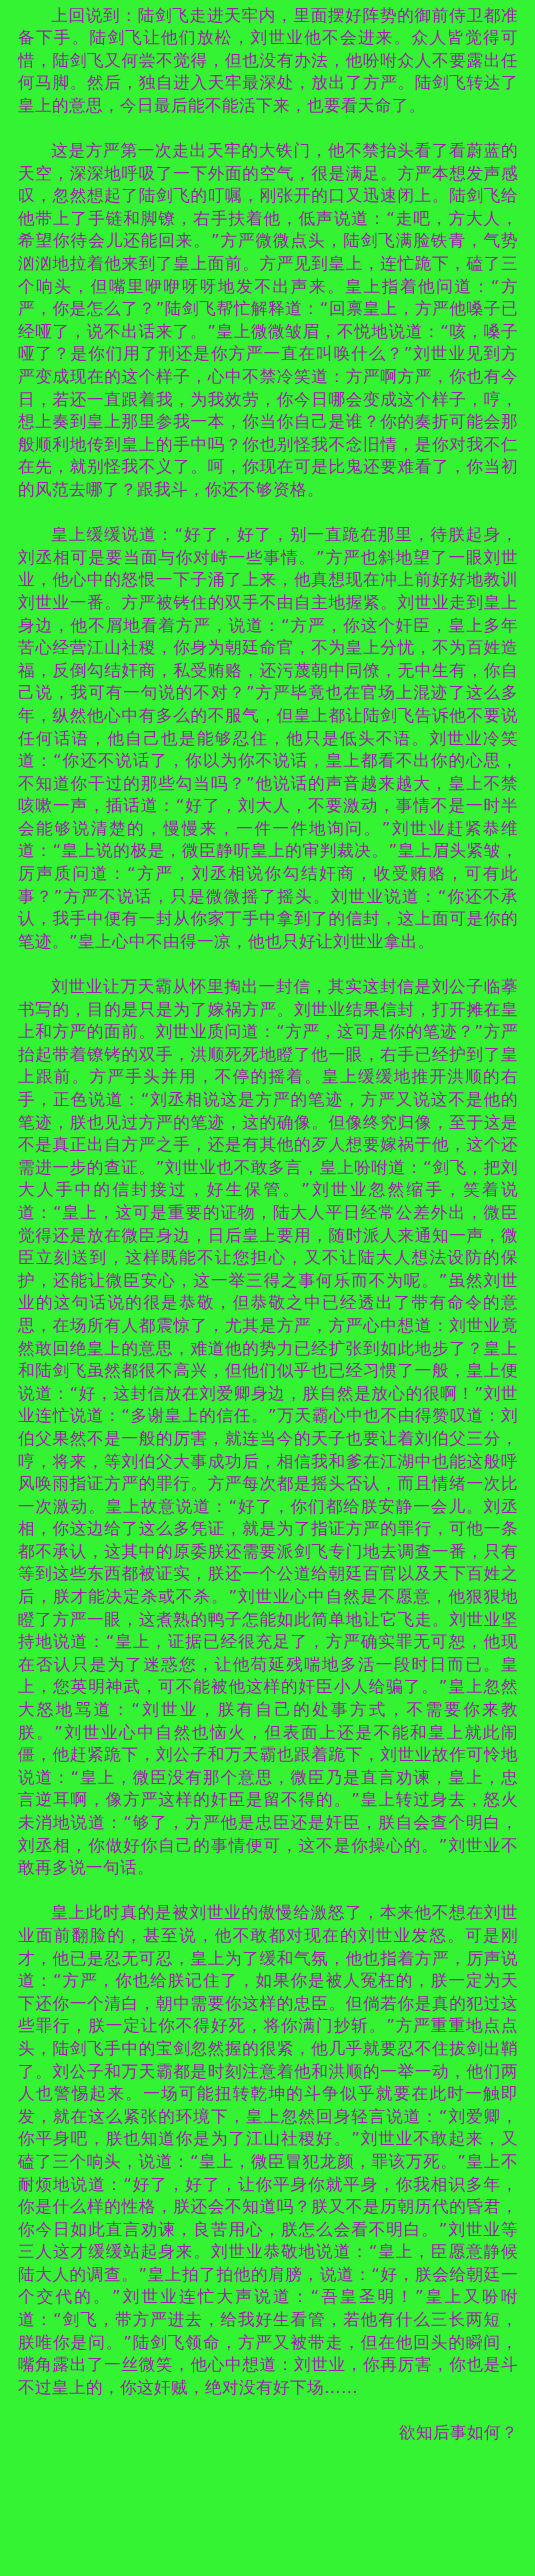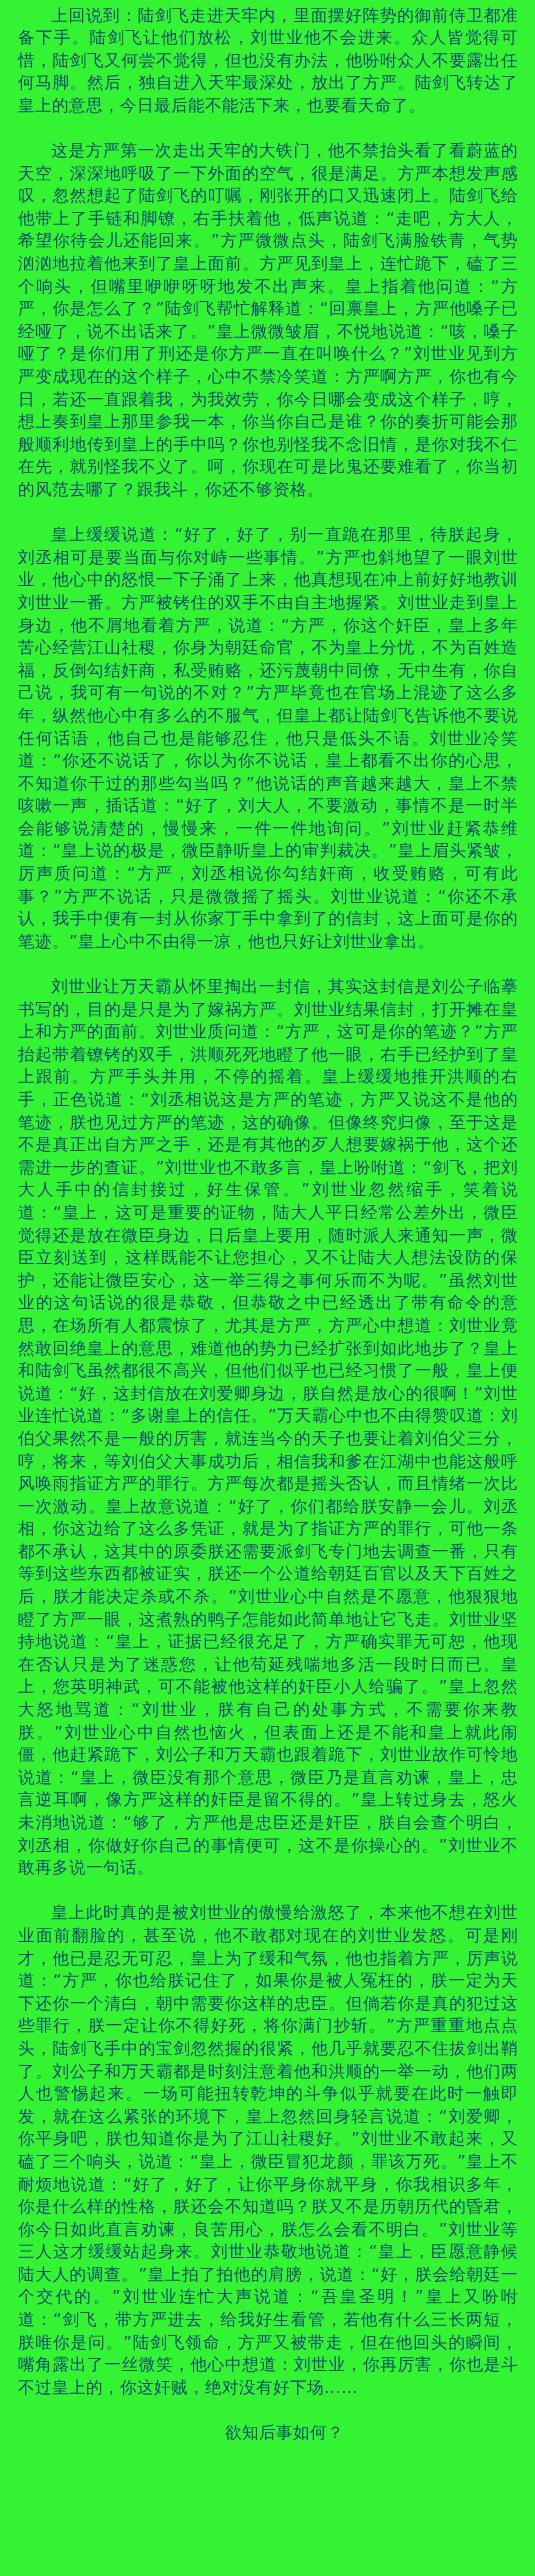--- a/index.html
+++ b/index.html
@@ -9,37 +9,37 @@
   body {
     width: 536px;
     background: #33f333;
   }
   .reader-page {
     box-sizing: border-box;
     width: 536px;
     min-height: 2576px;
     background: #33f333;
     padding: 4.5px 18px 18px 18px;
-    color: #0c4a6e;
+    color: #a21caf;
     font-family: "DejaVu Sans", sans-serif;
     font-size: 16.6px;
     line-height: 22.6px;
     text-align: justify;
     letter-spacing: 0.4px;
     word-break: break-all;
   }
   .reader-page p {
     text-indent: 2em;
     margin: 22.6px 0;
   }
   .reader-page p:first-child {
     margin-top: 0;
   }
   .closing-line {
-    text-align: center;
+    text-align: right;
   }
 </style>
 </head>
 <body>
 
 <div class="reader-page">
   <p>上回说到：陆剑飞走进天牢内，里面摆好阵势的御前侍卫都准备下手。陆剑飞让他们放松，刘世业他不会进来。众人皆觉得可惜，陆剑飞又何尝不觉得，但也没有办法，他吩咐众人不要露出任何马脚。然后，独自进入天牢最深处，放出了方严。陆剑飞转达了皇上的意思，今日最后能不能活下来，也要看天命了。</p>
   <p>这是方严第一次走出天牢的大铁门，他不禁抬头看了看蔚蓝的天空，深深地呼吸了一下外面的空气，很是满足。方严本想发声感叹，忽然想起了陆剑飞的叮嘱，刚张开的口又迅速闭上。陆剑飞给他带上了手链和脚镣，右手扶着他，低声说道：“走吧，方大人，希望你待会儿还能回来。”方严微微点头，陆剑飞满脸铁青，气势汹汹地拉着他来到了皇上面前。方严见到皇上，连忙跪下，磕了三个响头，但嘴里咿咿呀呀地发不出声来。皇上指着他问道：“方严，你是怎么了？”陆剑飞帮忙解释道：“回禀皇上，方严他嗓子已经哑了，说不出话来了。”皇上微微皱眉，不悦地说道：“咳，嗓子哑了？是你们用了刑还是你方严一直在叫唤什么？”刘世业见到方严变成现在的这个样子，心中不禁冷笑道：方严啊方严，你也有今日，若还一直跟着我，为我效劳，你今日哪会变成这个样子，哼，想上奏到皇上那里参我一本，你当你自己是谁？你的奏折可能会那般顺利地传到皇上的手中吗？你也别怪我不念旧情，是你对我不仁在先，就别怪我不义了。呵，你现在可是比鬼还要难看了，你当初的风范去哪了？跟我斗，你还不够资格。</p>
   <p>皇上缓缓说道：“好了，好了，别一直跪在那里，待朕起身，刘丞相可是要当面与你对峙一些事情。”方严也斜地望了一眼刘世业，他心中的怒恨一下子涌了上来，他真想现在冲上前好好地教训刘世业一番。方严被铐住的双手不由自主地握紧。刘世业走到皇上身边，他不屑地看着方严，说道：“方严，你这个奸臣，皇上多年苦心经营江山社稷，你身为朝廷命官，不为皇上分忧，不为百姓造福，反倒勾结奸商，私受贿赂，还污蔑朝中同僚，无中生有，你自己说，我可有一句说的不对？”方严毕竟也在官场上混迹了这么多年，纵然他心中有多么的不服气，但皇上都让陆剑飞告诉他不要说任何话语，他自己也是能够忍住，他只是低头不语。刘世业冷笑道：“你还不说话了，你以为你不说话，皇上都看不出你的心思，不知道你干过的那些勾当吗？”他说话的声音越来越大，皇上不禁咳嗽一声，插话道：“好了，刘大人，不要激动，事情不是一时半会能够说清楚的，慢慢来，一件一件地询问。”刘世业赶紧恭维道：“皇上说的极是，微臣静听皇上的审判裁决。”皇上眉头紧皱，厉声质问道：“方严，刘丞相说你勾结奸商，收受贿赂，可有此事？”方严不说话，只是微微摇了摇头。刘世业说道：“你还不承认，我手中便有一封从你家丁手中拿到了的信封，这上面可是你的笔迹。”皇上心中不由得一凉，他也只好让刘世业拿出。</p>
   <p>刘世业让万天霸从怀里掏出一封信，其实这封信是刘公子临摹书写的，目的是只是为了嫁祸方严。刘世业结果信封，打开摊在皇上和方严的面前。刘世业质问道：“方严，这可是你的笔迹？”方严抬起带着镣铐的双手，洪顺死死地瞪了他一眼，右手已经护到了皇上跟前。方严手头并用，不停的摇着。皇上缓缓地推开洪顺的右手，正色说道：“刘丞相说这是方严的笔迹，方严又说这不是他的笔迹，朕也见过方严的笔迹，这的确像。但像终究归像，至于这是不是真正出自方严之手，还是有其他的歹人想要嫁祸于他，这个还需进一步的查证。”刘世业也不敢多言，皇上吩咐道：“剑飞，把刘大人手中的信封接过，好生保管。”刘世业忽然缩手，笑着说道：“皇上，这可是重要的证物，陆大人平日经常公差外出，微臣觉得还是放在微臣身边，日后皇上要用，随时派人来通知一声，微臣立刻送到，这样既能不让您担心，又不让陆大人想法设防的保护，还能让微臣安心，这一举三得之事何乐而不为呢。”虽然刘世业的这句话说的很是恭敬，但恭敬之中已经透出了带有命令的意思，在场所有人都震惊了，尤其是方严，方严心中想道：刘世业竟然敢回绝皇上的意思，难道他的势力已经扩张到如此地步了？皇上和陆剑飞虽然都很不高兴，但他们似乎也已经习惯了一般，皇上便说道：“好，这封信放在刘爱卿身边，朕自然是放心的很啊！”刘世业连忙说道：“多谢皇上的信任。”万天霸心中也不由得赞叹道：刘伯父果然不是一般的厉害，就连当今的天子也要让着刘伯父三分，哼，将来，等刘伯父大事成功后，相信我和爹在江湖中也能这般呼风唤雨指证方严的罪行。方严每次都是摇头否认，而且情绪一次比一次激动。皇上故意说道：“好了，你们都给朕安静一会儿。刘丞相，你这边给了这么多凭证，就是为了指证方严的罪行，可他一条都不承认，这其中的原委朕还需要派剑飞专门地去调查一番，只有等到这些东西都被证实，朕还一个公道给朝廷百官以及天下百姓之后，朕才能决定杀或不杀。”刘世业心中自然是不愿意，他狠狠地瞪了方严一眼，这煮熟的鸭子怎能如此简单地让它飞走。刘世业坚持地说道：“皇上，证据已经很充足了，方严确实罪无可恕，他现在否认只是为了迷惑您，让他苟延残喘地多活一段时日而已。皇上，您英明神武，可不能被他这样的奸臣小人给骗了。”皇上忽然大怒地骂道：“刘世业，朕有自己的处事方式，不需要你来教朕。”刘世业心中自然也恼火，但表面上还是不能和皇上就此闹僵，他赶紧跪下，刘公子和万天霸也跟着跪下，刘世业故作可怜地说道：“皇上，微臣没有那个意思，微臣乃是直言劝谏，皇上，忠言逆耳啊，像方严这样的奸臣是留不得的。”皇上转过身去，怒火未消地说道：“够了，方严他是忠臣还是奸臣，朕自会查个明白，刘丞相，你做好你自己的事情便可，这不是你操心的。”刘世业不敢再多说一句话。</p>

